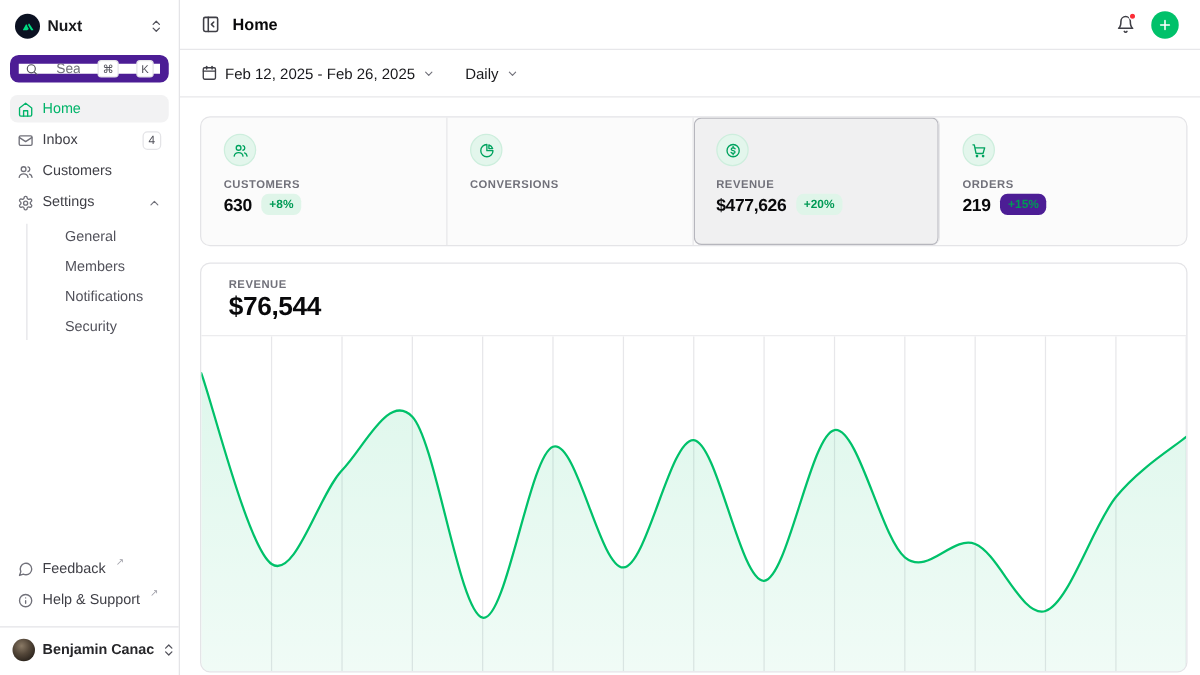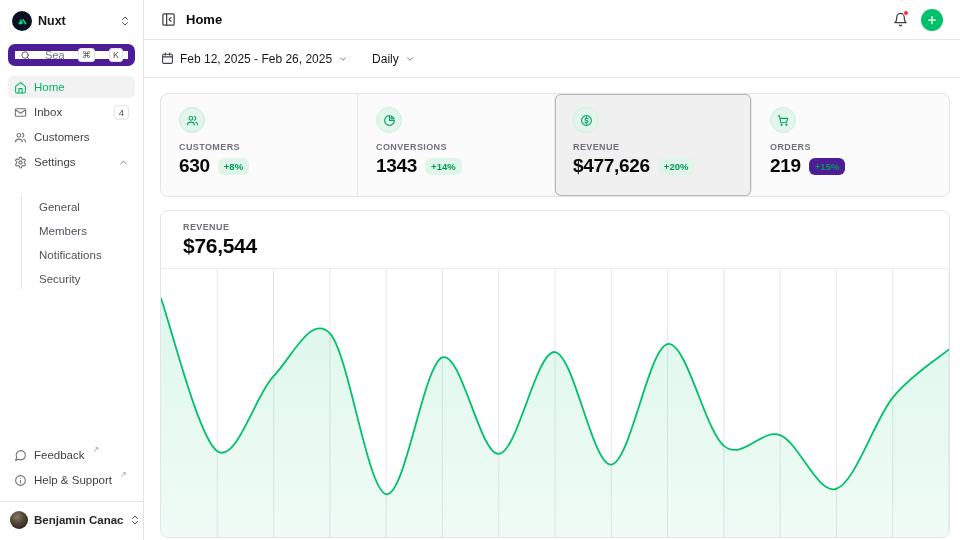--- a/index.html
+++ b/index.html
@@ -20,21 +20,21 @@
   .search-text { flex:1; font-size:11px; color:#71717a; white-space:nowrap; overflow:hidden; }
   .kbd { font-size:9px; color:#52525b; border:1px solid #e4e4e7; border-radius:3px; padding:1px 3px; line-height:1.2; background:#fff; }
   .nav { display:flex; flex-direction:column; gap:3px; }
   .nav-item { display:flex; align-items:center; gap:7px; height:22px; padding:0 6px; border-radius:6px; font-size:11.5px; font-weight:500; color:#3f3f46; cursor:pointer; }
   .nav-item svg { width:13px; height:13px; stroke:#71717a; flex:none; }
   .nav-item.active { background:#f2f2f3; color:#00b469; }
   .nav-item.active svg { stroke:#00b469; }
   .badge-count { margin-left:auto; font-size:9.5px; color:#52525b; border:1px solid #e4e4e7; border-radius:4px; padding:0 4px; line-height:13px; background:#fff; }
   .nav-item .chev-end { margin-left:auto; }
   .chev-end svg { width:11px; height:11px; stroke:#71717a; }
-  .nav-children { margin:20px 0 0 13px; border-left:1px solid #e4e4e7; padding-left:13px; display:flex; flex-direction:column; gap:3px; }
+  .nav-children { margin:3px 0 0 13px; border-left:1px solid #e4e4e7; padding-left:26px; display:flex; flex-direction:column; gap:3px; }
   .nav-child { height:21px; display:flex; align-items:center; font-size:11.5px; color:#52525b; padding:0 4px; border-radius:5px; cursor:pointer; }
   .sidebar-bottom { margin-top:auto; display:flex; flex-direction:column; gap:3px; }
   .ext-arrow { font-size:8px; color:#9f9fa8; margin-left:1px; align-self:flex-start; line-height:1.6; }
   .user-row { display:flex; align-items:center; gap:6px; border-top:1px solid #e4e4e7; margin:7px -8px -2px; padding:9px 10px 5px; cursor:pointer; }
   .avatar { width:18px; height:18px; border-radius:50%; flex:none;
             background:radial-gradient(circle at 40% 32%, #8a7a66 0%, #55483a 40%, #191410 95%); }
   .user-name { font-size:11.5px; font-weight:600; flex:1; white-space:nowrap; color:#27272a; }
 
   
   .main { flex:1; display:flex; flex-direction:column; min-width:0; background:#fff; }
@@ -57,21 +57,21 @@
 
   
   .stats { display:grid; grid-template-columns:repeat(4,1fr); border:1px solid #e4e4e7; border-radius:8px; background:#fbfbfb; min-height:104px; }
   .stat { padding:13px 18px; border-right:1px solid #e8e8ea; display:flex; flex-direction:column; cursor:pointer; }
   .stat:last-child { border-right:none; }
   .stat.selected { background:#f0f0f1; box-shadow:inset 0 0 0 1px #b6b6bd; border-radius:6px; }
   .stat-icon { width:26px; height:26px; border-radius:50%; background:#e3f6ec; border:1px solid #cdeedd; display:flex; align-items:center; justify-content:center; }
   .stat-icon svg { width:13px; height:13px; stroke:#00a35f; }
   .stat-label { margin-top:9px; font-size:9px; letter-spacing:.4px; color:#71717a; font-weight:600; }
   .stat-row { display:flex; align-items:center; gap:8px; margin-top:3px; }
-  .stat-value { font-size:19px; font-weight:700; letter-spacing:-.3px; color:#09090b; }
+  .stat-value { font-size:14px; font-weight:700; letter-spacing:-.3px; color:#09090b; }
   .delta { font-size:9.5px; font-weight:600; border-radius:6px; padding:3px 6px; }
 
   
   .chart-card { flex:1; min-height:0; border:1px solid #e4e4e7; border-radius:8px; background:#fff; display:flex; flex-direction:column; overflow:hidden; }
   .chart-header { padding:11px 22px 10px; }
   .chart-kicker { font-size:9px; letter-spacing:.4px; color:#71717a; font-weight:600; }
   .chart-total { font-size:21px; font-weight:700; letter-spacing:-.3px; margin-top:2px; color:#09090b; }
   .chart-divider { border-top:1px solid #ececee; }
   .chart-body { flex:1; min-height:0; display:flex; flex-direction:column; }
   .plot-wrap { flex:1; min-height:0; position:relative; }
@@ -262,24 +262,20 @@
           </span>
         </div>
         <div class="stat">
           <span class="stat-icon">
             <svg viewBox="0 0 24 24" fill="none" stroke-width="2" stroke-linecap="round" stroke-linejoin="round">
                 <path d="M12 3a9 9 0 1 0 9 9h-9z"></path>
                 <path d="M15 3.5a9 9 0 0 1 5.5 5.5H15z"></path>
               </svg>
           </span>
           <span class="stat-label">CONVERSIONS</span>
-          <span class="stat-row">
-            <span class="stat-value">1343</span>
-            <span class="delta" style="background: rgb(223, 245, 233); color: rgb(0, 154, 85);">+14%</span>
-          </span>
         </div>
         <div class="stat selected">
           <span class="stat-icon">
             <svg viewBox="0 0 24 24" fill="none" stroke-width="2" stroke-linecap="round" stroke-linejoin="round">
                 <circle cx="12" cy="12" r="9"></circle>
                 <path d="M15 9.3c-.6-.9-1.7-1.4-3-1.4-1.7 0-2.8.9-2.8 2.05 0 1.2 1.2 1.7 2.8 1.95 1.7.3 2.8.9 2.8 2.05 0 1.15-1.1 2.05-2.8 2.05-1.3 0-2.4-.5-3-1.4"></path>
                 <path d="M12 5.8v2.1"></path>
                 <path d="M12 16.1v2.1"></path>
               </svg>
           </span>

